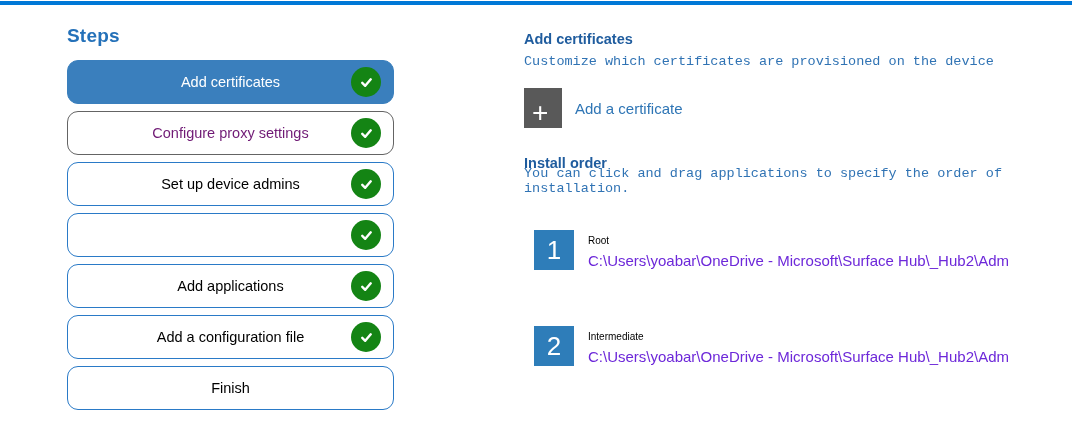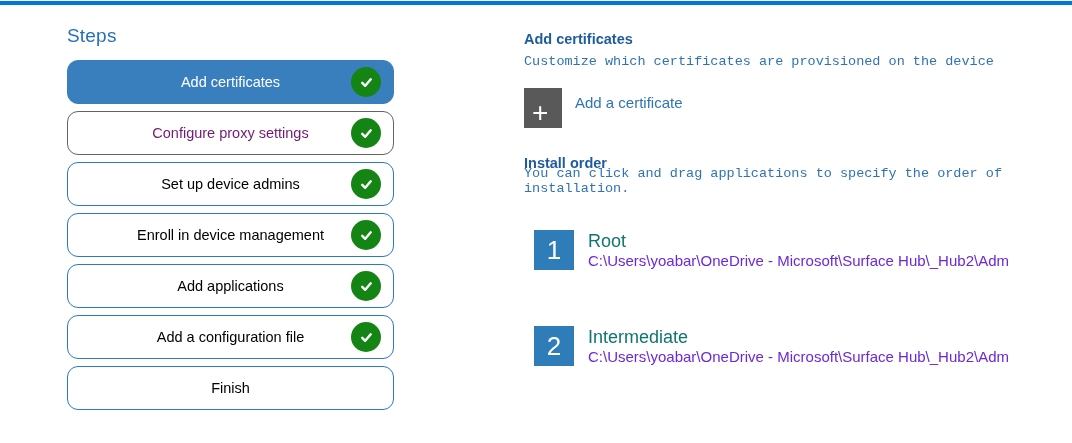--- a/index.html
+++ b/index.html
@@ -4,21 +4,21 @@
 <style>
   * { box-sizing: border-box; margin: 0; padding: 0; }
   html, body { width: 1072px; height: 443px; background: #ffffff;
     font-family: "Liberation Sans", sans-serif; overflow: hidden; position: relative; }
 
   .top-accent-bar { position: absolute; left: 0; top: 1px; width: 1072px; height: 4px;
     background: #0078D7; }
 
   
   .steps-panel { position: absolute; left: 67px; top: 25px; width: 327px; }
-  .steps-title { font-size: 19px; font-weight: normal; color: #2471B9;
+  .steps-title { font-size: 19px; font-weight: bold; color: #2471B9;
     letter-spacing: 0.2px; margin-bottom: 13px; }
   .step-btn { position: relative; height: 44px; margin-bottom: 7px; border-radius: 11px;
     border: 1.5px solid #2A7AC7; background: #ffffff; color: #000000;
     display: flex; align-items: center; justify-content: center;
     font-size: 14.5px; cursor: pointer; }
   .step-btn.active { background: #3A7FBD; border-color: #3A7FBD; color: #ffffff; }
   .step-btn.visited { border-color: #646464; color: #701a75; }
   .check-badge { position: absolute; right: 12px; top: 50%; transform: translateY(-50%);
     width: 30px; height: 30px; border-radius: 50%; background: #148414;
     display: flex; align-items: center; justify-content: center; }
@@ -27,28 +27,28 @@
   
   .section-heading { position: absolute; left: 524px; color: #1F5C9E;
     font-weight: bold; font-size: 14.5px; }
   .section-desc { position: absolute; left: 524px; color: #3073B4; font-size: 13.5px; font-family: Liberation Mono, monospace; }
 
   .add-cert-row { position: absolute; left: 524px; top: 88px;
     display: flex; align-items: flex-start; cursor: pointer; }
   .plus-square { width: 38px; height: 40px; background: #595959; color: #ffffff;
     display: flex; align-items: flex-end; justify-content: flex-start;
     padding: 0 0 3px 8px; font-size: 28px; line-height: 0.85; font-weight: normal; }
-  .add-cert-label { margin: 6px 0 0 13px; color: #2E75B5; font-size: 15px; }
+  .add-cert-label { margin: 12px 0 0 13px; color: #2E75B5; font-size: 15px; }
 
   .install-item { position: absolute; left: 534px; display: flex;
     align-items: flex-start; cursor: grab; }
   .num-square { width: 40px; height: 40px; background: #2E7DB9; color: #ffffff;
     display: flex; align-items: center; justify-content: center; font-size: 26px; }
   .item-text { margin-left: 14px; padding-top: 1px; }
-  .item-name { color: #0f766e; font-size: 18px; line-height: 20px; }
+  .item-name { color: #000000; font-size: 10px; line-height: 20px; }
   .item-path { color: #6d28d9; font-size: 15px; line-height: 20px; white-space: nowrap; }
 </style>
 </head>
 <body>
 
 <div class="top-accent-bar"></div>
 
 <div class="steps-panel">
   <div class="steps-title">Steps</div>
 
@@ -73,21 +73,20 @@
   <div class="step-btn">
     <span>Set up device admins</span>
     <span class="check-badge">
       <svg viewBox="0 0 24 24">
           <path d="M6 12.5l4.2 4.2L18 7.5" stroke="#ffffff" stroke-width="3.4" fill="none" stroke-linecap="round" stroke-linejoin="round"></path>
         </svg>
     </span>
   </div>
 
   <div class="step-btn">
-    <span>Enroll in device management</span>
     <span class="check-badge">
       <svg viewBox="0 0 24 24">
           <path d="M6 12.5l4.2 4.2L18 7.5" stroke="#ffffff" stroke-width="3.4" fill="none" stroke-linecap="round" stroke-linejoin="round"></path>
         </svg>
     </span>
   </div>
 
   <div class="step-btn">
     <span>Add applications</span>
     <span class="check-badge">

